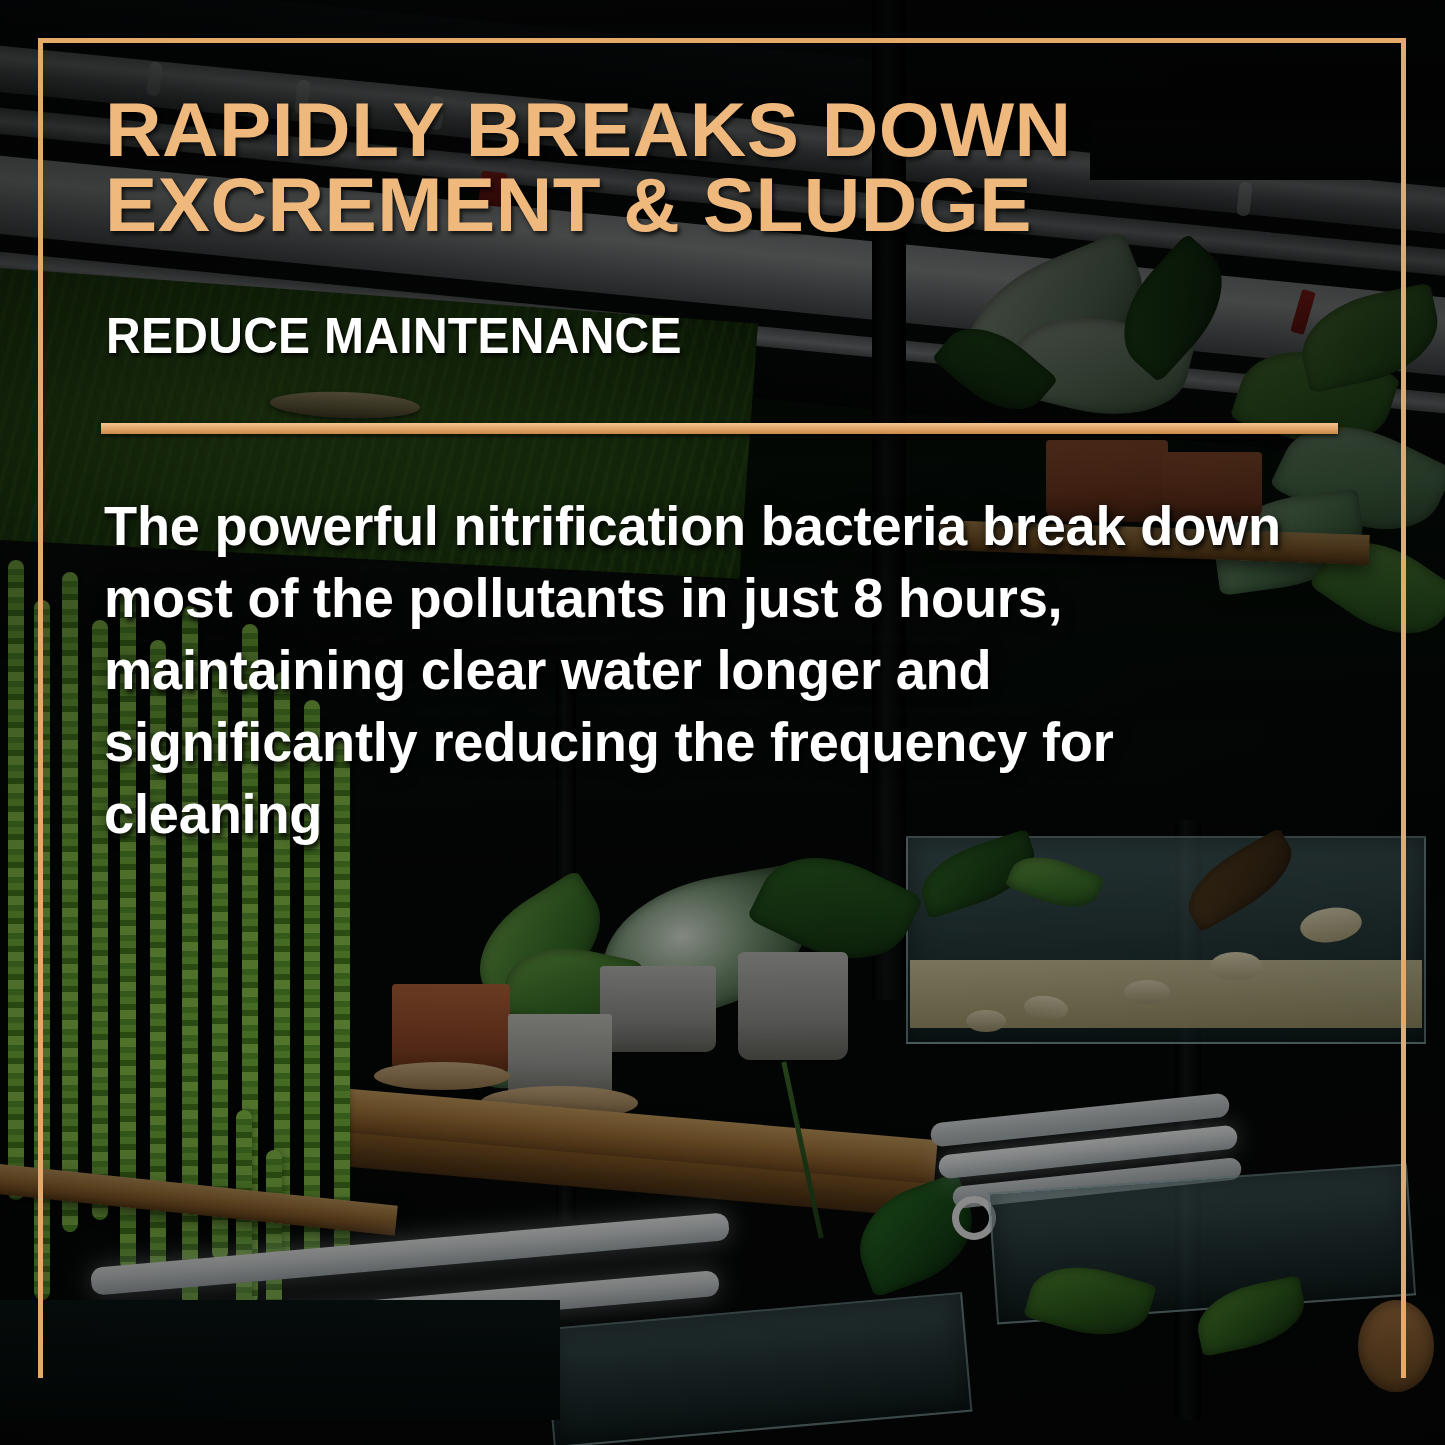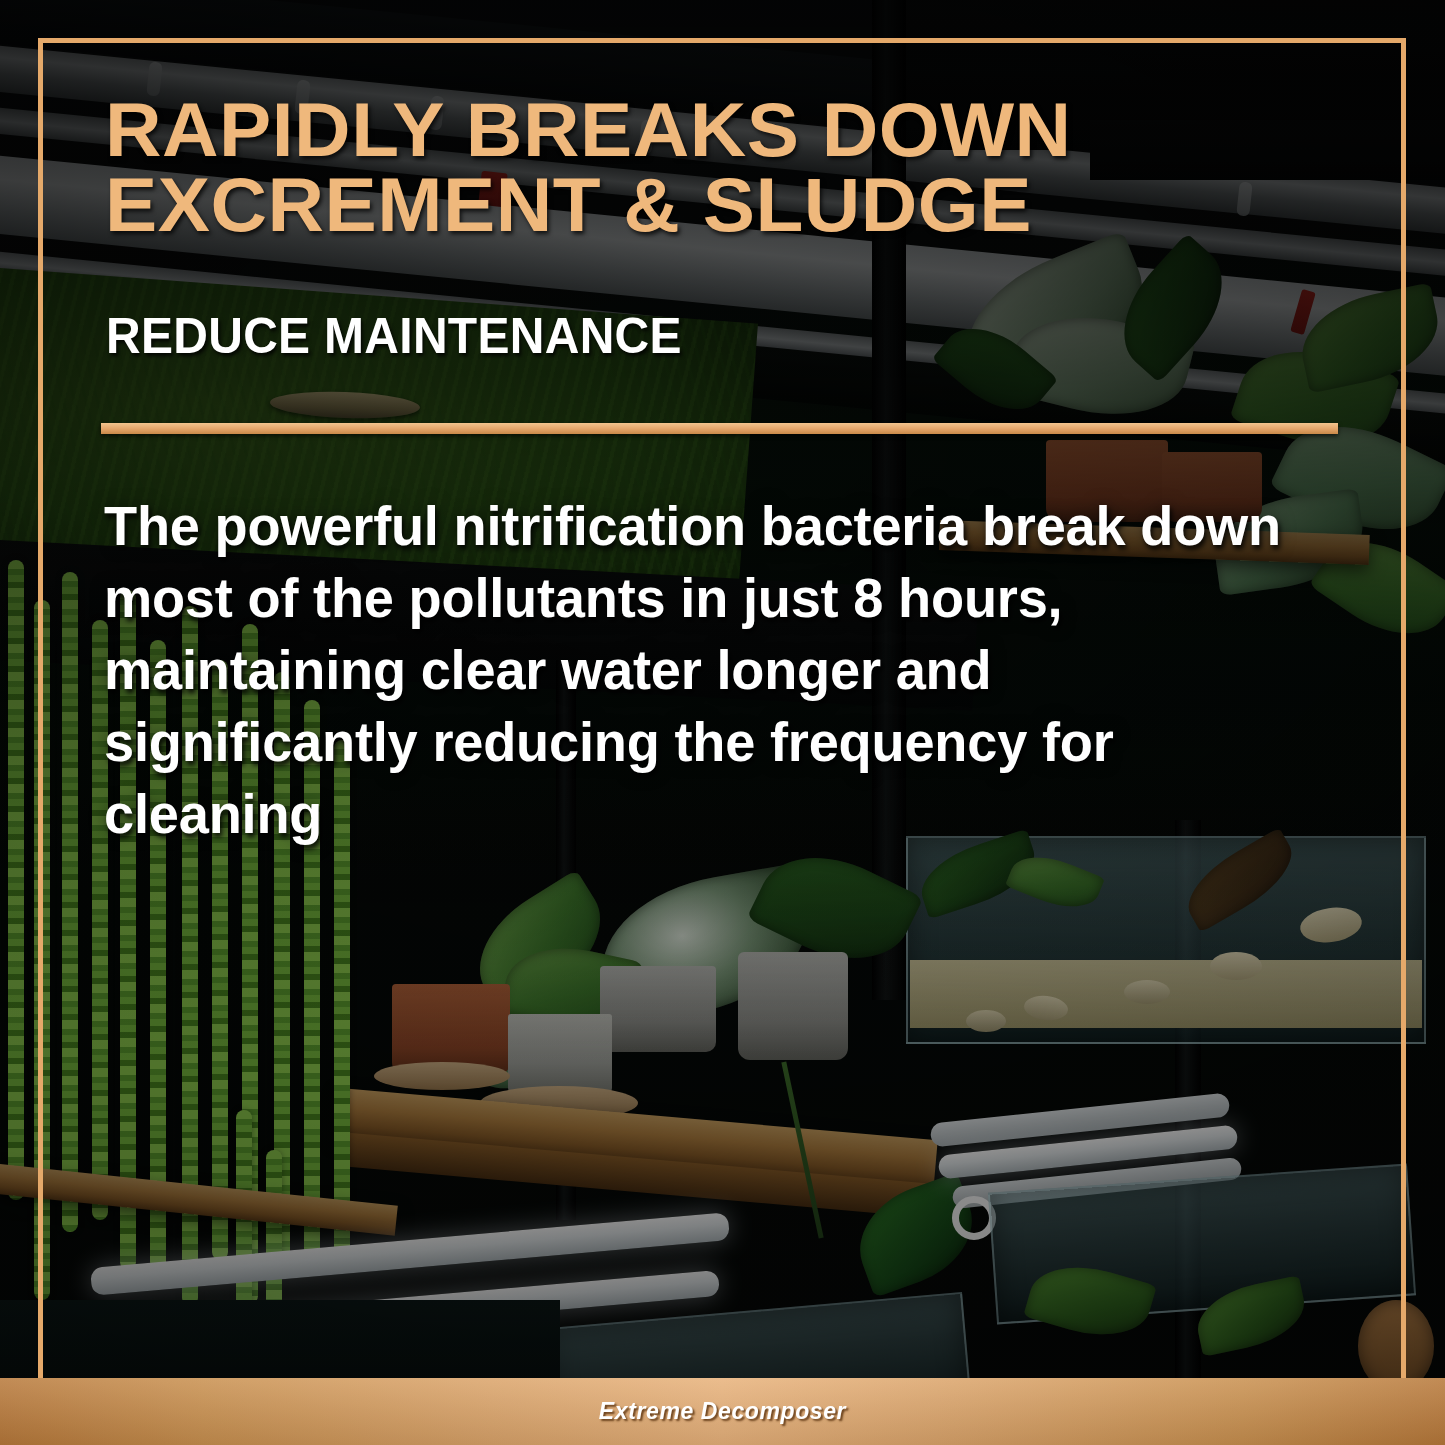--- a/index.html
+++ b/index.html
@@ -350,17 +350,14 @@
     <span class="hl1">RAPIDLY BREAKS DOWN</span>
     <span class="hl2">EXCREMENT &amp; SLUDGE</span>
   </div>
 
   <div id="subhead">REDUCE MAINTENANCE</div>
 
   <div id="divider"></div>
 
   <p id="body">The powerful nitrification bacteria break down most of the pollutants in just 8 hours, maintaining clear water longer and significantly reducing the frequency for cleaning</p>
 
-  <div id="footer">
-    <span id="footer-text">Extreme Decomposer</span>
-  </div>
 
 </div>
 
 </body></html>

